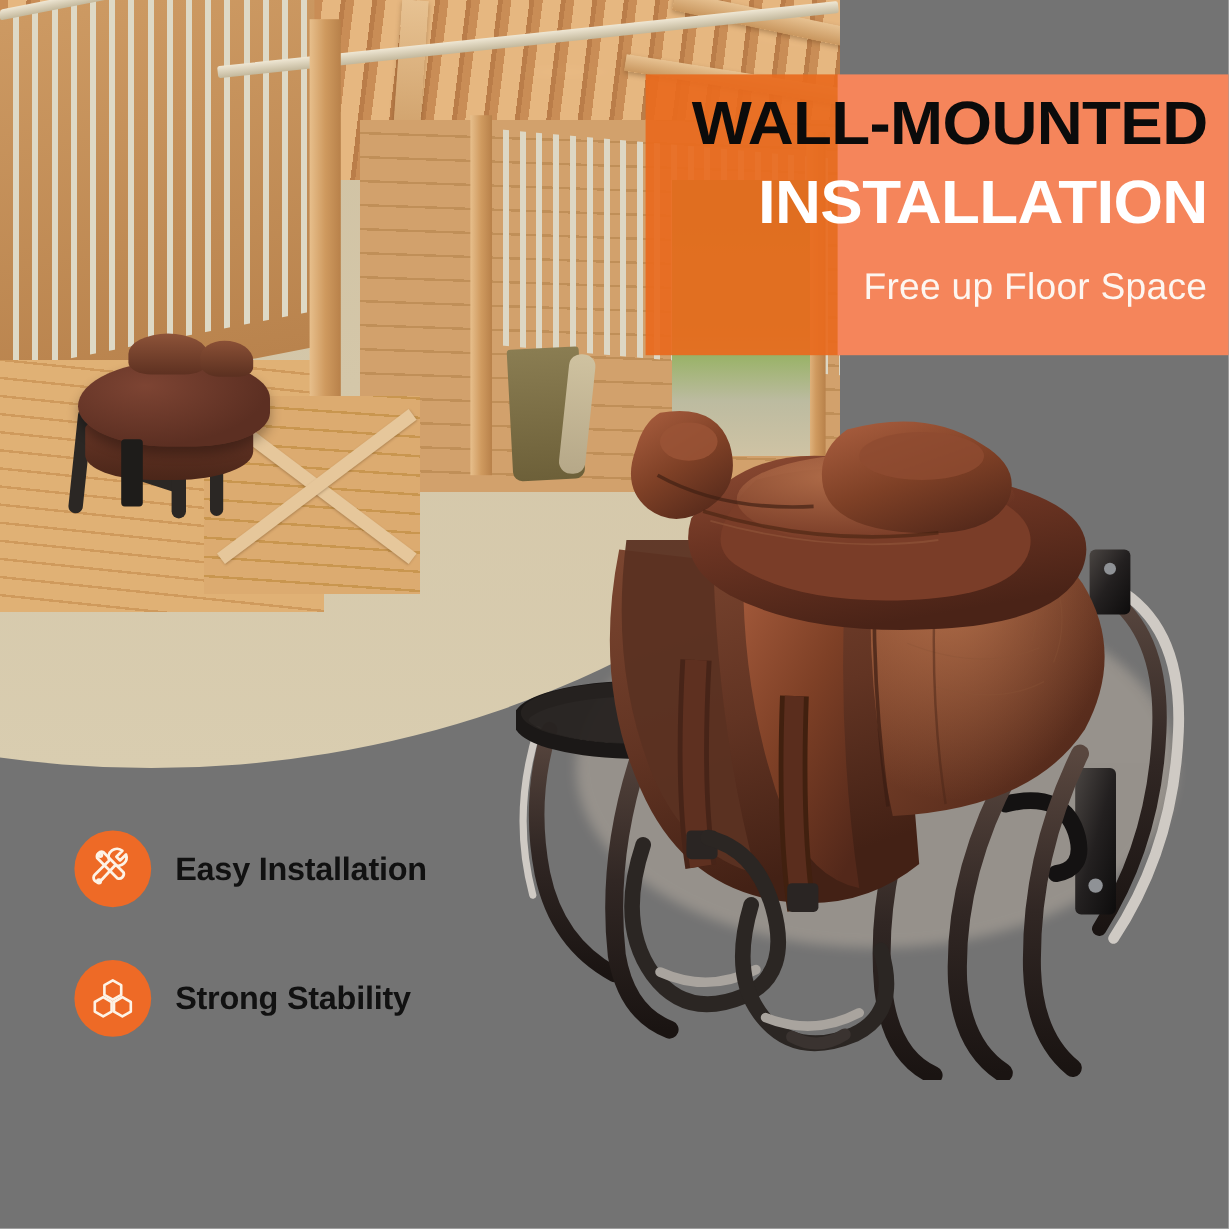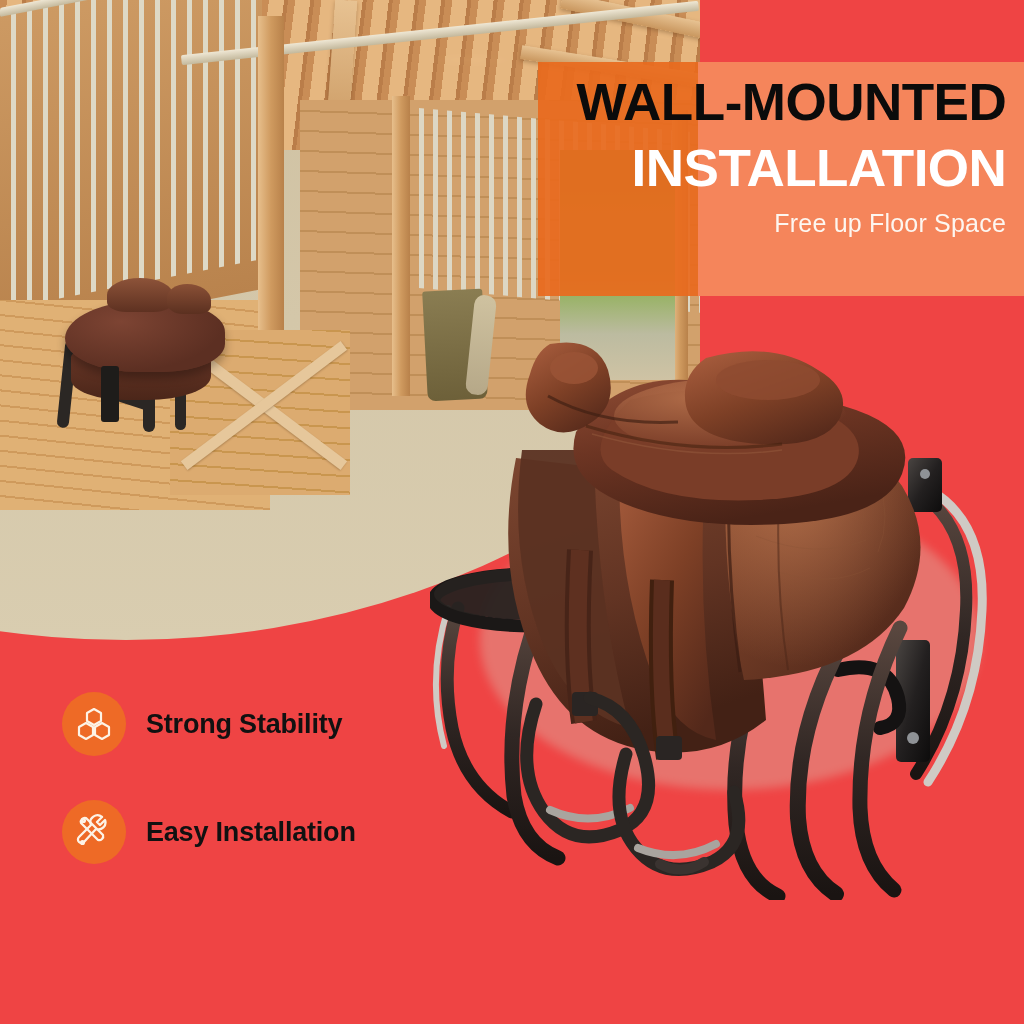--- a/index.html
+++ b/index.html
@@ -3,21 +3,21 @@
 <meta charset="utf-8">
 <title>Wall-Mounted Saddle Rack</title>
 <style>
   * { margin:0; padding:0; box-sizing:border-box; }
   html, body {
     width:1024px; height:1024px; overflow:hidden;
     font-family:"Liberation Sans", sans-serif;
   }
   #page {
     position:relative; width:1024px; height:1024px;
-    background:#ef4444; overflow:hidden;
+    background:#737373; overflow:hidden;
   }
 
   
   #photo-wrap {
     position:absolute; left:0; top:0; width:700px; height:640px;
     overflow:hidden;
     -webkit-clip-path: ellipse(108% 98% at 18% 2%);
     clip-path: ellipse(108% 98% at 18% 2%);
   }
   #photo {
@@ -156,22 +156,22 @@
     font-size:51px; font-weight:bold; color:#0b0b0b;
     letter-spacing:-0.5px; line-height:1.05; white-space:nowrap;
     transform:scaleX(1.04); transform-origin:right center;
   }
   .hl2 {
     font-size:51px; font-weight:bold; color:#FFFFFF;
     letter-spacing:-0.5px; line-height:1.12; margin-top:10px; white-space:nowrap;
     transform:scaleX(1.04); transform-origin:right center;
   }
   .hl3 {
-    font-size:25px; font-weight:normal; color:#FDF6F0;
-    margin-top:12px; white-space:nowrap; letter-spacing:.2px;
+    font-size:31px; font-weight:normal; color:#FDF6F0;
+    margin-top:24px; white-space:nowrap; letter-spacing:.2px;
   }
 
   
   #features {
     position:absolute; left:62px; top:692px; width:420px;
     display:flex; flex-direction:column; gap:44px;
   }
   .feature { display:flex; align-items:center; gap:20px; }
   .fcircle {
     width:64px; height:64px; border-radius:50%;
@@ -353,39 +353,39 @@
       <div class="hl2">INSTALLATION</div>
       <div class="hl3">Free up Floor Space</div>
     </div>
   </div>
 
   <div id="features">
 
     <div class="feature">
       <div class="fcircle">
         <svg width="38" height="38" viewBox="0 0 38 38">
-          <g fill="none" stroke="#FDF3E6" stroke-width="2.2" stroke-linejoin="round">
-            <polygon points="19,4 26,8 26,16 19,20 12,16 12,8"></polygon>
-            <polygon points="11,18 18,22 18,30 11,34 4,30 4,22"></polygon>
-            <polygon points="27,18 34,22 34,30 27,34 20,30 20,22"></polygon>
-          </g>
-        </svg>
-      </div>
-      <div class="flabel">Strong Stability</div>
-    </div>
-
-    <div class="feature">
-      <div class="fcircle">
-        <svg width="38" height="38" viewBox="0 0 38 38">
           <g fill="none" stroke="#FDF3E6" stroke-width="2.3" stroke-linecap="round" stroke-linejoin="round">
             <path d="M27 4 l-5 5 3 3 5 -5 a7 7 0 0 1 -9 9 L9 29 a3.5 3.5 0 0 1 -5 -5 L16 12 a7 7 0 0 1 11 -8z"></path>
             <path d="M11 5 a4 4 0 0 0 -5 5 l17 17 a4 4 0 0 0 5 -5z"></path>
             <circle cx="8.5" cy="7.5" r="1.4"></circle>
             <circle cx="7.5" cy="29.5" r="1.4"></circle>
           </g>
         </svg>
       </div>
       <div class="flabel">Easy Installation</div>
     </div>
 
+    <div class="feature">
+      <div class="fcircle">
+        <svg width="38" height="38" viewBox="0 0 38 38">
+          <g fill="none" stroke="#FDF3E6" stroke-width="2.2" stroke-linejoin="round">
+            <polygon points="19,4 26,8 26,16 19,20 12,16 12,8"></polygon>
+            <polygon points="11,18 18,22 18,30 11,34 4,30 4,22"></polygon>
+            <polygon points="27,18 34,22 34,30 27,34 20,30 20,22"></polygon>
+          </g>
+        </svg>
+      </div>
+      <div class="flabel">Strong Stability</div>
+    </div>
+
 
   </div>
 </div>
 
 </body></html>

